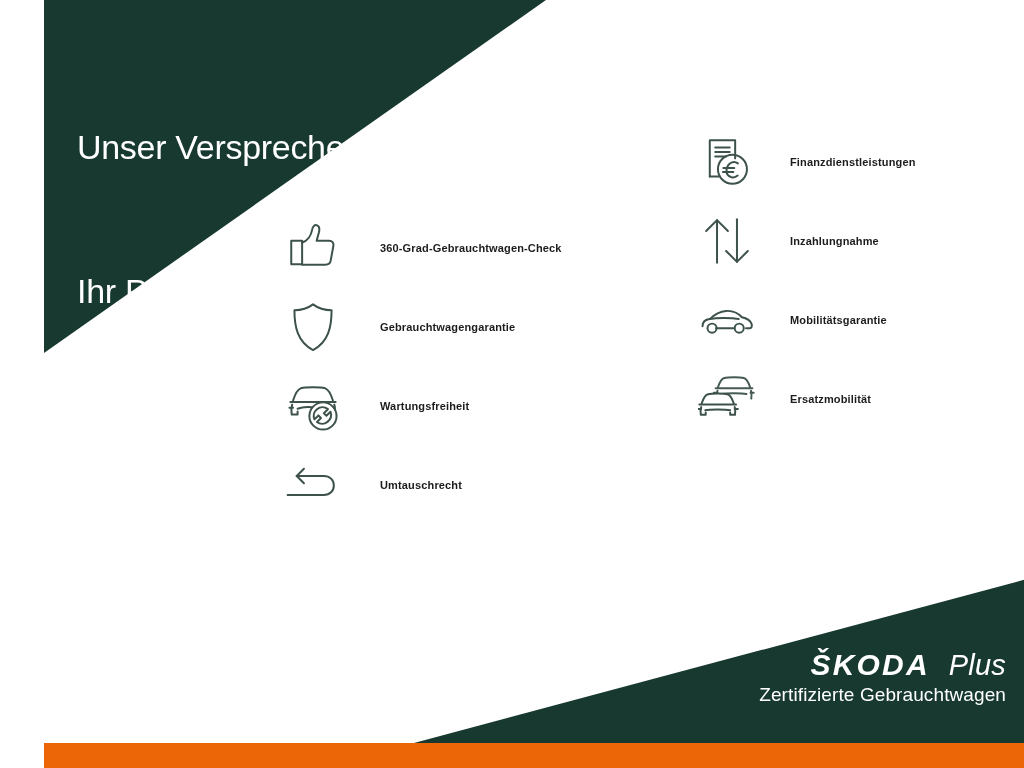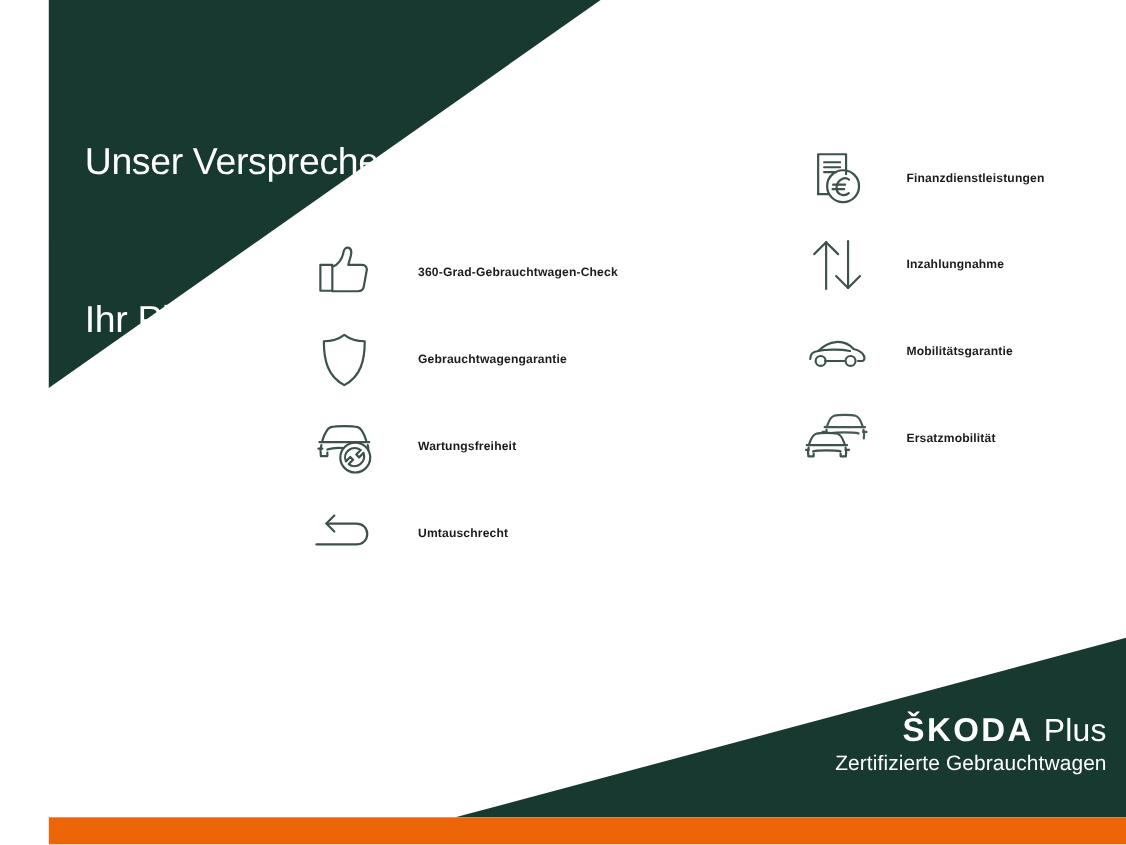--- a/index.html
+++ b/index.html
@@ -42,21 +42,21 @@
   }
   .headline-line { display: block; }
 
   
   .col {
     position: absolute;
     display: flex;
     flex-direction: column;
   }
   .col-left  { left: 236px; top: 208px; }
-  .col-right { left: 684px; top: 122px; }
+  .col-right { left: 650px; top: 122px; }
 
   .feature {
     display: flex;
     align-items: center;
     height: 79px;
   }
   .feature-icon {
     width: 66px;
     height: 66px;
     flex: 0 0 66px;
@@ -85,21 +85,22 @@
     position: absolute;
     right: 62px;
     bottom: 62px;
     text-align: right;
     color: #ffffff;
   }
   .logo-row {
     display: flex;
     align-items: baseline;
     justify-content: flex-end;
-    gap: 9px;
+    gap: 19px;
+    font-style: italic;
   }
   .logo-skoda {
     font-size: 30px;
     font-weight: bold;
     letter-spacing: 2.2px;
   }
   .logo-plus {
     font-size: 29px;
     font-weight: 400;
     letter-spacing: 0.2px;

